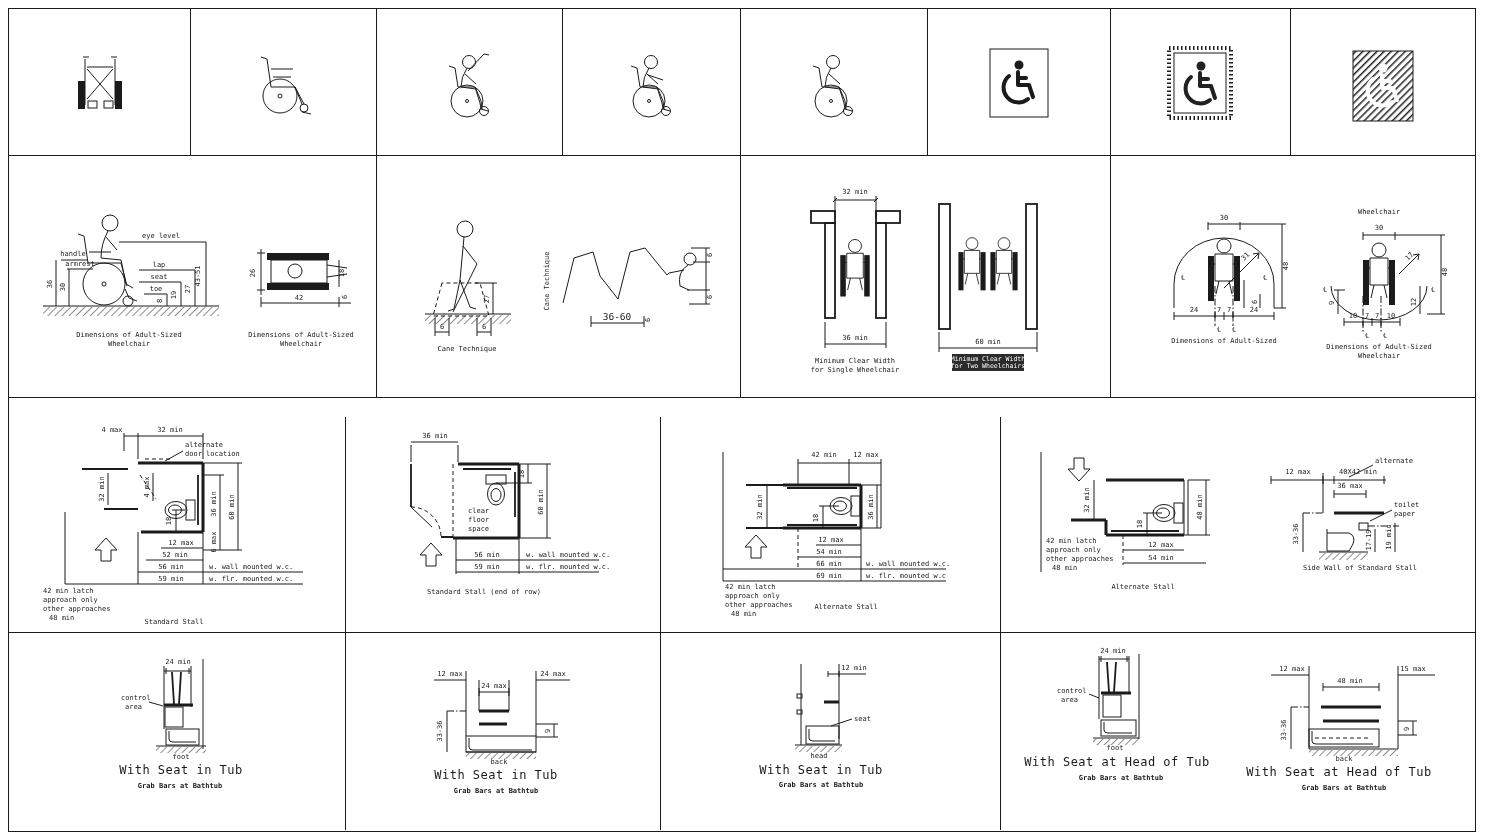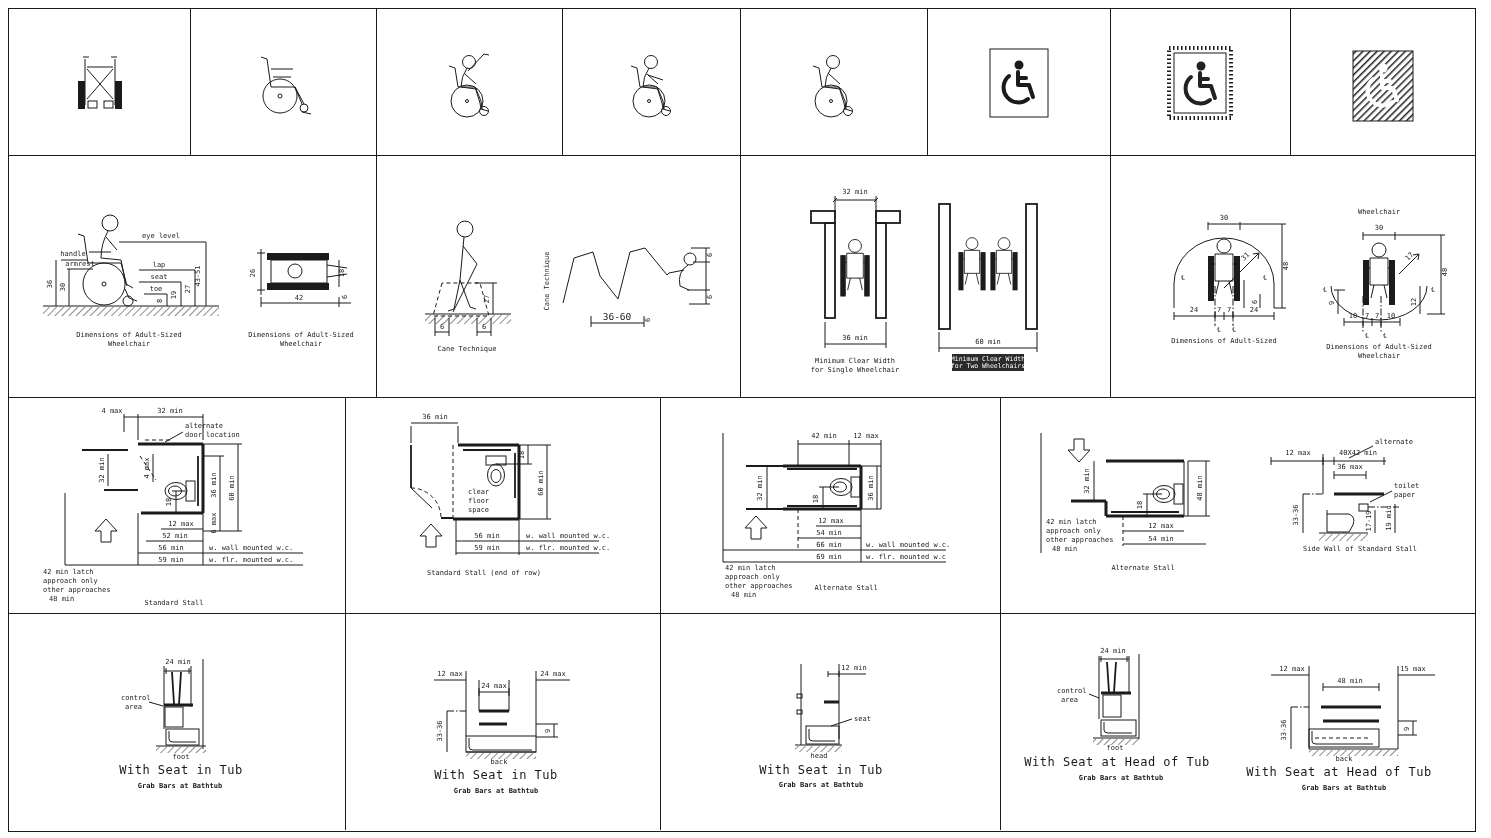--- a/index.html
+++ b/index.html
@@ -309,21 +309,21 @@
           <text class="c t7" x="322" y="136">℄</text>
           <text class="c t7" x="256" y="182">℄</text>
           <text class="c t7" x="274" y="182">℄</text>
           <text class="c t7" x="268" y="193">Dimensions of Adult-Sized</text>
           <text class="c t7" x="268" y="202">Wheelchair</text>
         </g>
       </svg>
     </div>
   </div>
 
-  <div class="row r3" style="top:389px;height:216px">
+  <div class="row r3" style="top:408px;height:216px">
     <div class="cell" style="width:337px">
       <svg width="336" height="215" viewBox="0 0 336 215">
         <path class="ln w3" d="M129,46 H194 M194,46 V115 M132,115 H194"></path>
         <path class="ln dash" d="M136,42 H164"></path>
         <path class="ln w2" d="M73,52 H119 M95,92 H129"></path>
         <path class="ln dash" d="M131,58 L147,82"></path>
         <path class="ln" d="M115,19 H194 M115,16 V22 M129,16 V22 M194,16 V22 M115,22 V34 M129,22 V42 M194,22 V42"></path>
         <text class="c t7" x="103" y="15">4 max</text>
         <text class="c t7" x="161" y="15">32 min</text>
         <text class="t7" x="176" y="30">alternate</text>

